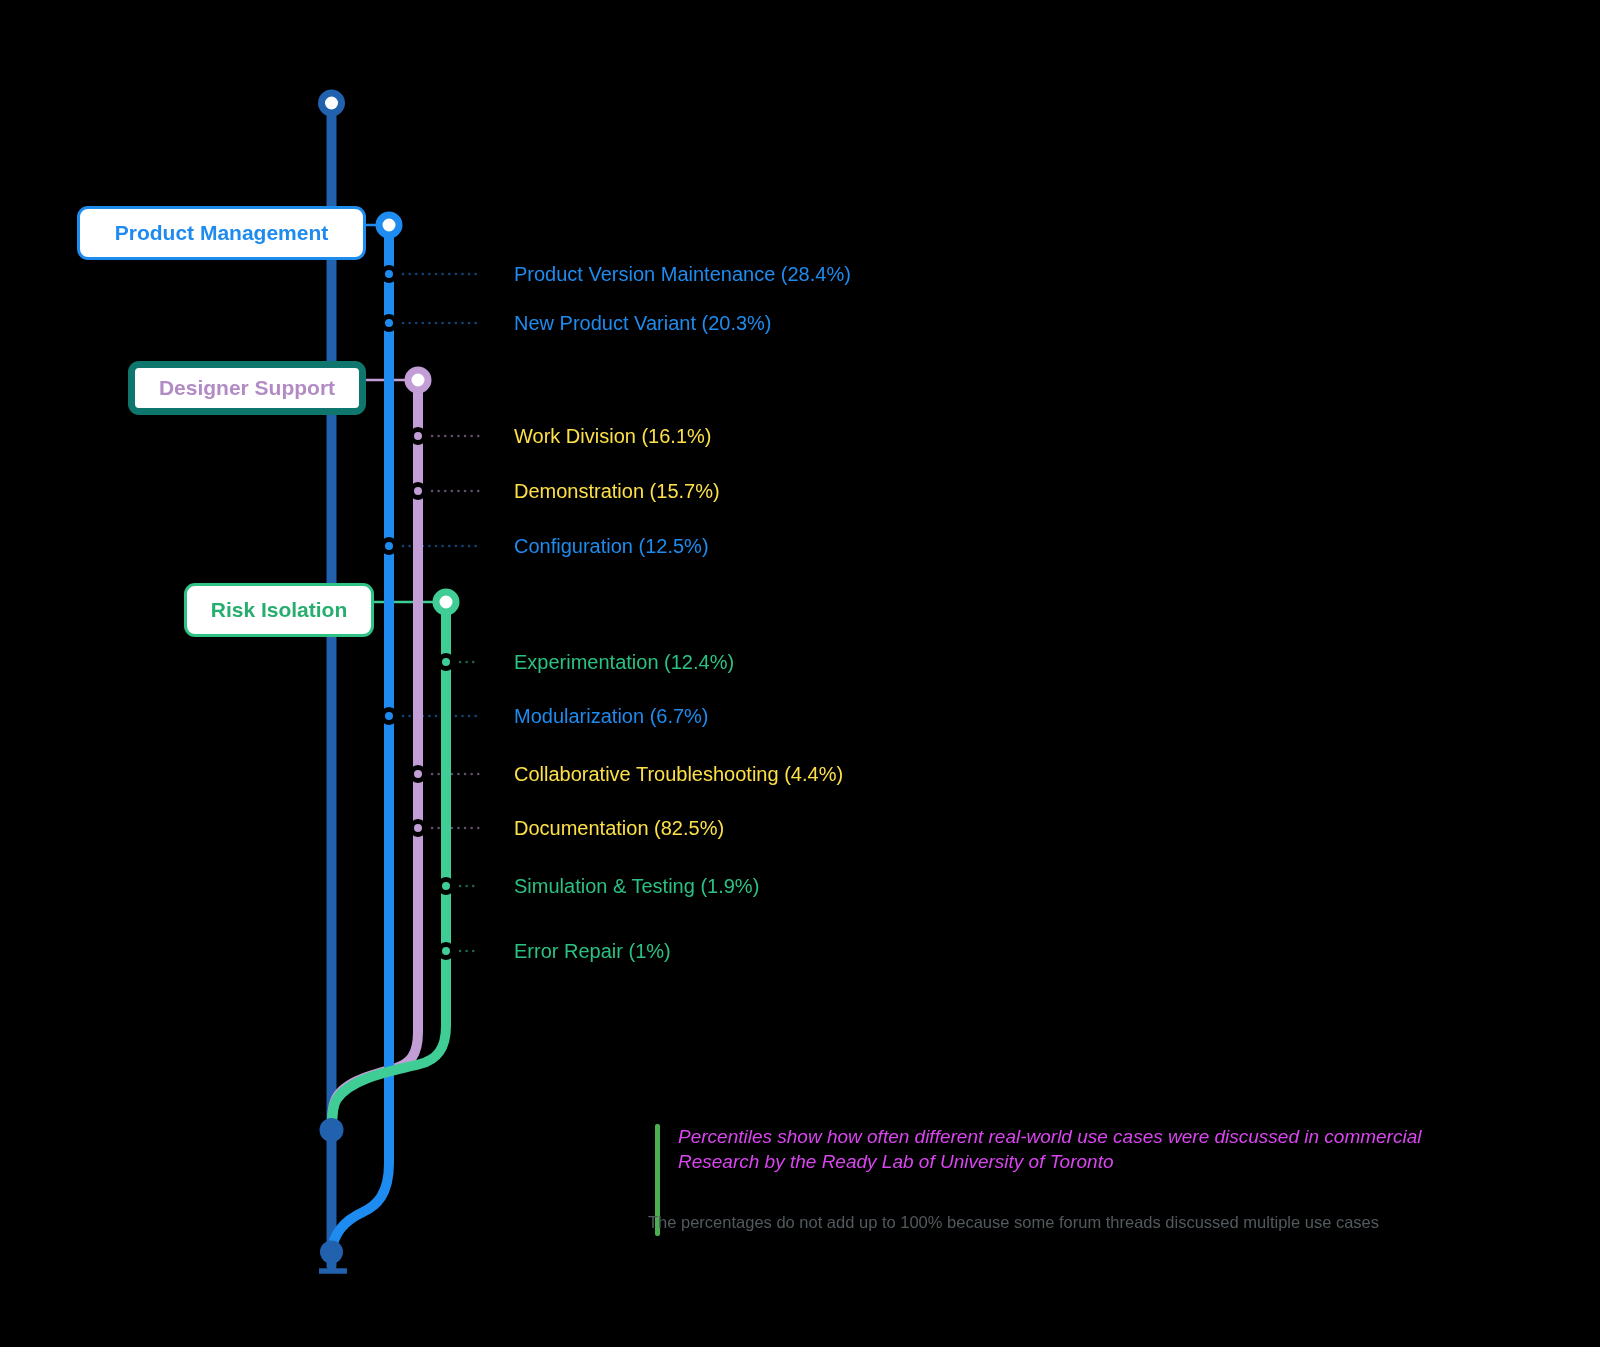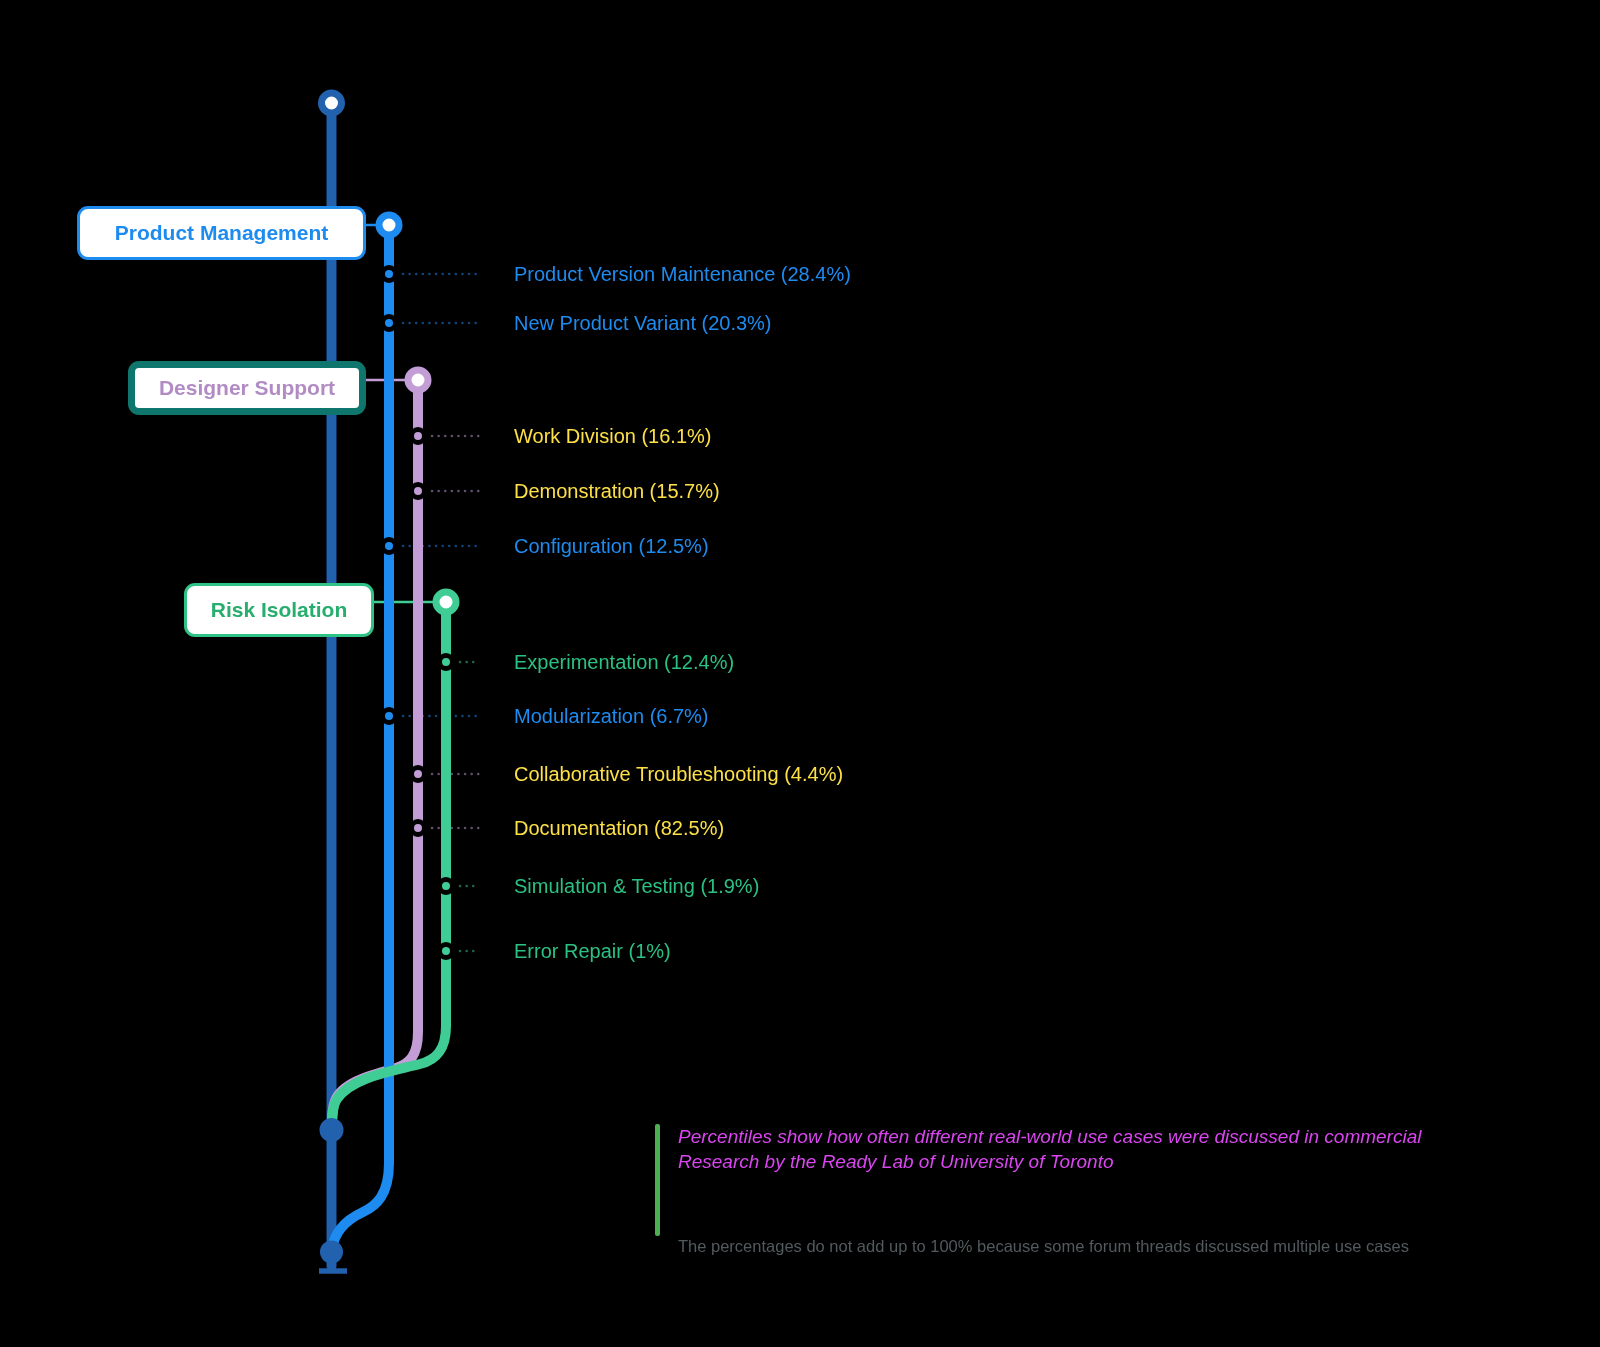--- a/index.html
+++ b/index.html
@@ -30,22 +30,22 @@
   .fnbar{
     position:absolute;left:655px;top:1124px;width:5px;height:112px;
     background:#4CAF50;border-radius:2px;
   }
   .fn1{
     position:absolute;left:678px;top:1124px;width:840px;font-size:19px;
     font-style:italic;line-height:25px;color:#d946ef;
   }
   .fn1 span{display:block;}
   .fn2{
-    position:absolute;left:678px;top:1212px;width:860px;font-size:16.5px;
-    line-height:20px;color:#525A5E;margin-top:24px;
+    position:absolute;left:648px;top:1212px;width:860px;font-size:16.5px;
+    line-height:20px;color:#525A5E;
   }
 </style>
 </head>
 <body>
 
 <div class="canvas">
 
   <svg class="graph-svg" width="1600" height="1347" viewBox="0 0 1600 1347">
     <g fill="none" stroke-linecap="round">
 

